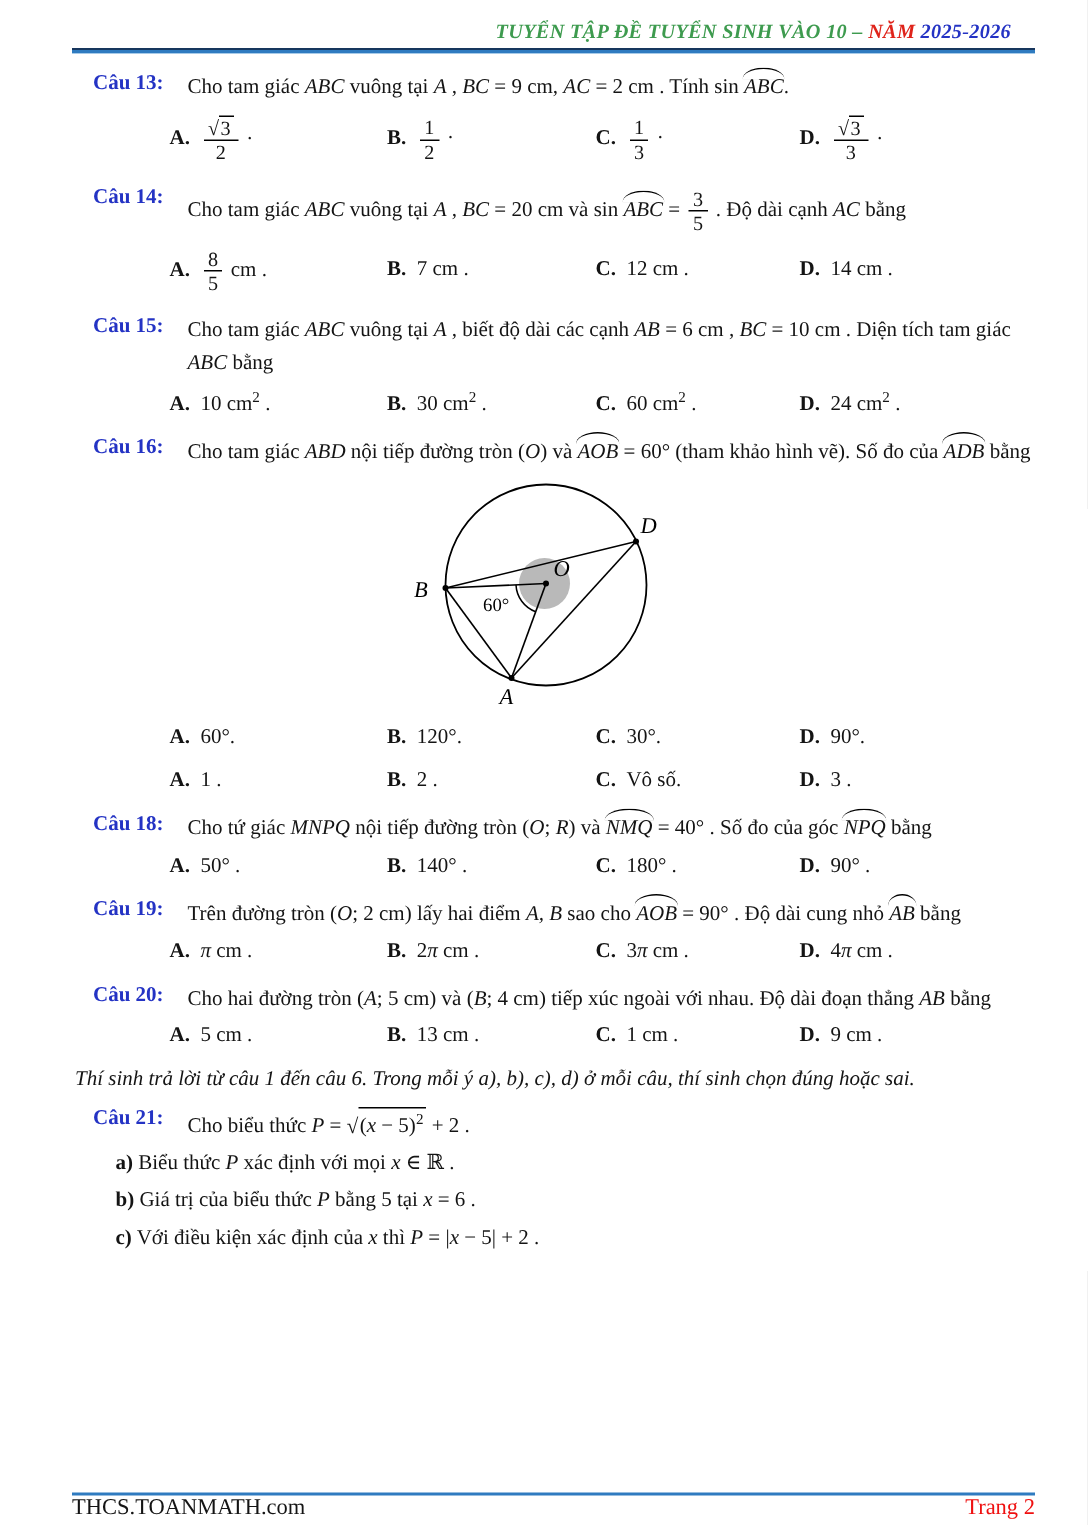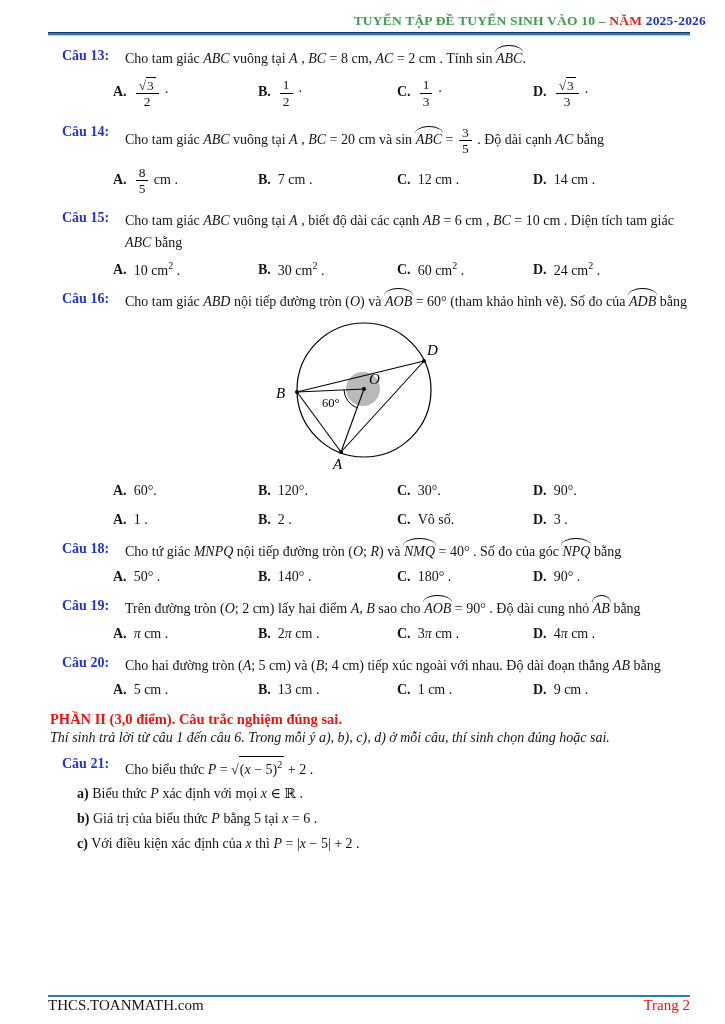--- a/index.html
+++ b/index.html
@@ -3,21 +3,21 @@
 <meta charset="utf-8">
 <style>
   :root{
     --c-label:#2433c4; --c-green:#3e9b4f; --c-red:#df231a; --c-hblue:#2433c4;
     --c-rule:#2f7bc0; --c-section:#ef1010; --c-page:#ef1010; --c-text:#141414;
   }
   html,body{margin:0;padding:0;background:#e8e8e8;}
   .page{position:relative;width:725px;height:1024px;margin:0 auto;background:#fff;
         font-family:"Liberation Serif","DejaVu Serif",serif;font-size:14px;color:var(--c-text);
         overflow:hidden;}
-  .page-header{padding:13px 19px 0 50px;text-align:right;font-weight:bold;font-size:13.5px;letter-spacing:.2px;}
+  .page-header{padding:13px 51px 0 50px;text-align:right;font-weight:bold;font-size:13.5px;letter-spacing:.2px;font-style:italic;}
   .h-green{color:var(--c-green);} .h-red{color:var(--c-red);} .h-blue{color:var(--c-hblue);}
   .header-rule{margin:3px 35px 0 48px;height:4px;
         background:linear-gradient(#17365d 0 28%,#2f7bc0 28% 78%,#a8cbe8 78% 100%);}
   .content{padding:12px 35px 0 50px;}
   .question{margin-bottom:13px;}
   .qrow{display:flex;}
   .qlabel{flex:0 0 63px;color:var(--c-label);font-weight:bold;margin-left:12px;}
   .qbody{flex:1;line-height:1.55;}
   .options{display:grid;grid-template-columns:145px 139px 136px 1fr;margin-left:63px;margin-top:6px;align-items:center;}
   .opt{white-space:nowrap;}
@@ -52,21 +52,21 @@
   <div class="page-header">
     <span class="h-green">TUYỂN TẬP ĐỀ TUYỂN SINH VÀO 10 – </span><span class="h-red">NĂM</span><span class="h-blue"> 2025-2026</span>
   </div>
   <div class="header-rule"></div>
 
   <div class="content">
     <div id="questions-part1">
         <div class="question">
           <div class="qrow">
             <div class="qlabel">Câu 13:</div>
-            <div class="qbody"><span>Cho tam giác </span><span class="mi">ABC</span><span> vuông tại </span><span class="mi">A</span><span> , </span><span class="mi">BC</span><span> = 8 cm, </span><span class="mi">AC</span><span> = 2 cm . Tính sin </span><span class="mi arc">ABC</span><span>.</span></div>
+            <div class="qbody"><span>Cho tam giác </span><span class="mi">ABC</span><span> vuông tại </span><span class="mi">A</span><span> , </span><span class="mi">BC</span><span> = 9 cm, </span><span class="mi">AC</span><span> = 2 cm . Tính sin </span><span class="mi arc">ABC</span><span>.</span></div>
           </div>
           <div class="options">
             <div class="opt"><span class="opt-letter">A.</span><span class="frac"><span class="fnum"><span class="sqrt"><span class="sign">√</span><span class="rad"><span>3</span></span></span></span><span class="fden"><span>2</span></span></span><span> ·</span></div>
             <div class="opt"><span class="opt-letter">B.</span><span class="frac"><span class="fnum"><span>1</span></span><span class="fden"><span>2</span></span></span><span> ·</span></div>
             <div class="opt"><span class="opt-letter">C.</span><span class="frac"><span class="fnum"><span>1</span></span><span class="fden"><span>3</span></span></span><span> ·</span></div>
             <div class="opt"><span class="opt-letter">D.</span><span class="frac"><span class="fnum"><span class="sqrt"><span class="sign">√</span><span class="rad"><span>3</span></span></span></span><span class="fden"><span>3</span></span></span><span> ·</span></div>
           </div>
         </div>
         <div class="question">
           <div class="qrow">
@@ -164,21 +164,20 @@
           </div>
           <div class="options">
             <div class="opt"><span class="opt-letter">A.</span><span>5 cm .</span></div>
             <div class="opt"><span class="opt-letter">B.</span><span>13 cm .</span></div>
             <div class="opt"><span class="opt-letter">C.</span><span>1 cm .</span></div>
             <div class="opt"><span class="opt-letter">D.</span><span>9 cm .</span></div>
           </div>
         </div>
       </div>
 
-    <div class="part2-heading">PHẦN II (3,0 điểm). Câu trắc nghiệm đúng sai.</div>
     <div class="part2-note">Thí sinh trả lời từ câu 1 đến câu 6. Trong mỗi ý a), b), c), d) ở mỗi câu, thí sinh chọn đúng hoặc sai.</div>
 
     <div id="questions-part2">
         <div class="question">
           <div class="qrow">
             <div class="qlabel">Câu 21:</div>
             <div class="qbody"><span>Cho biểu thức </span><span class="mi">P</span><span> = </span><span class="sqrt"><span class="sign">√</span><span class="rad"><span>(</span><span class="mi">x</span><span> − 5)</span><sup>2</sup></span></span><span> + 2 .</span></div>
           </div>
           <div class="part-line"><span class="bseg">a)</span><span> Biểu thức </span><span class="mi">P</span><span> xác định với mọi </span><span class="mi">x</span><span> ∈ ℝ .</span></div>
           <div class="part-line"><span class="bseg">b)</span><span> Giá trị của biểu thức </span><span class="mi">P</span><span> bằng 5 tại </span><span class="mi">x</span><span> = 6 .</span></div>

